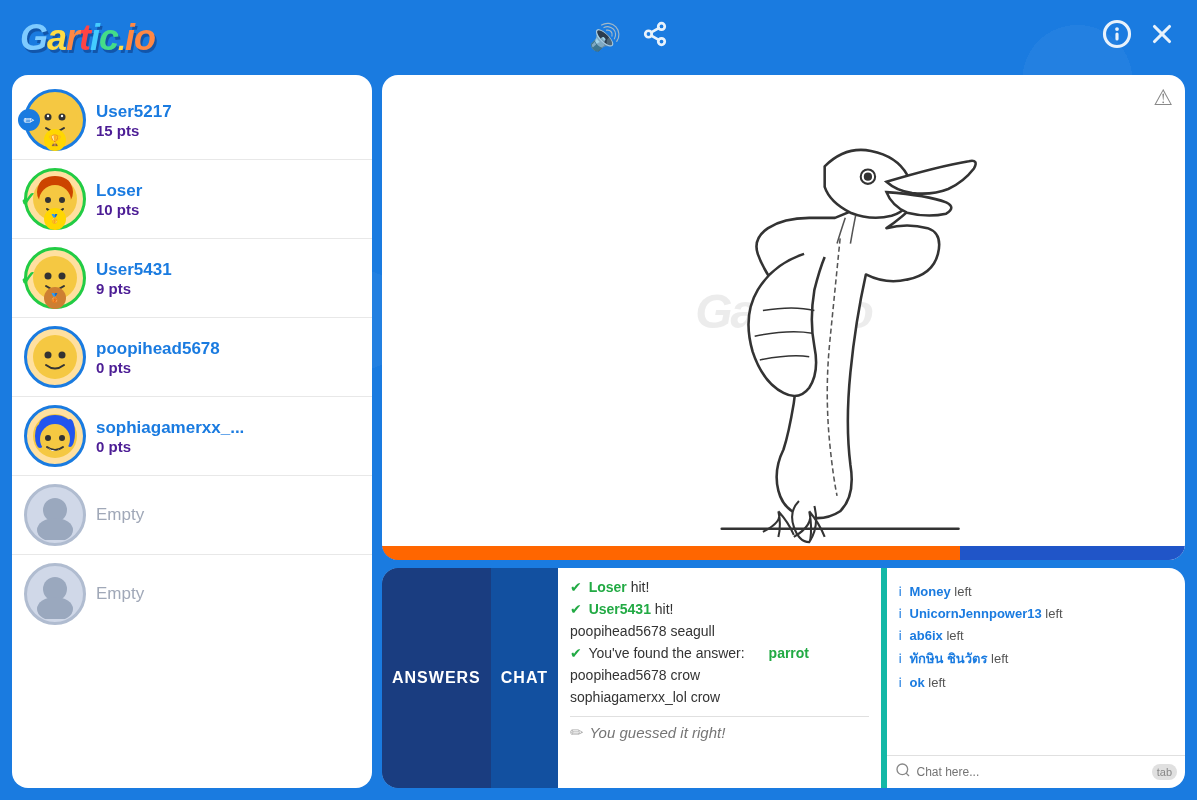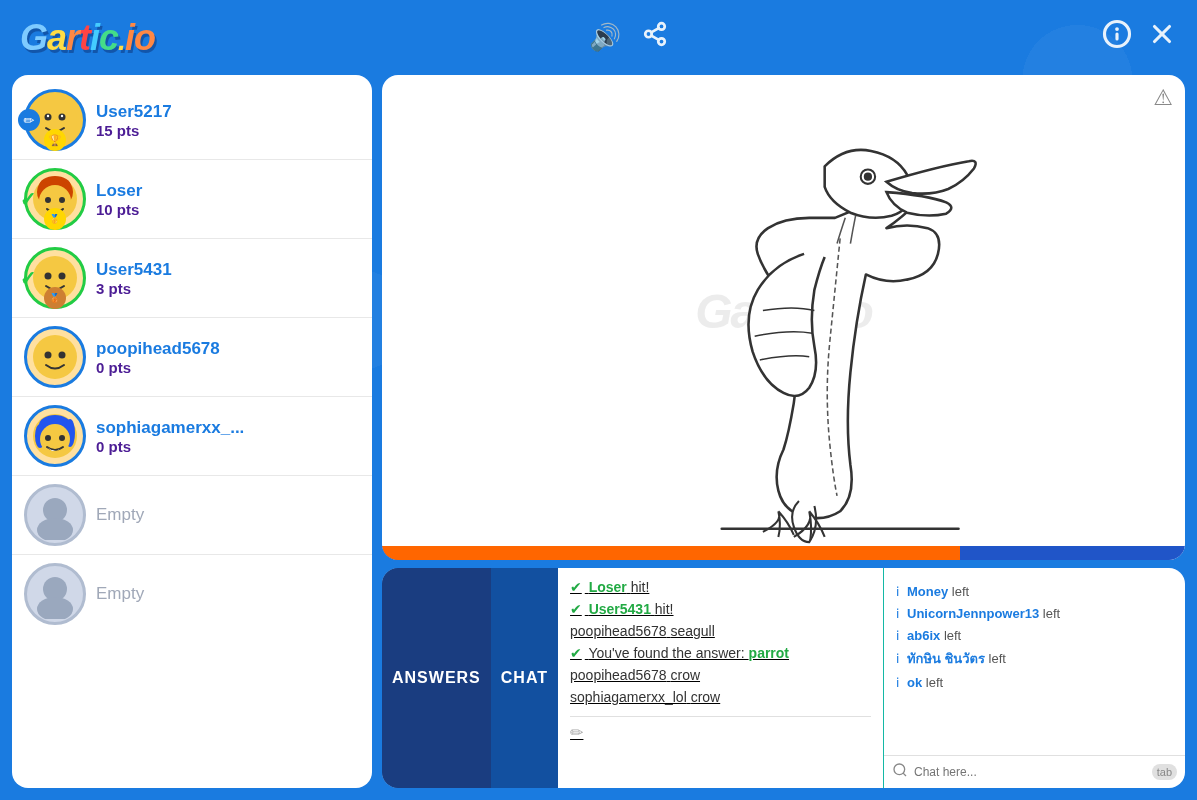--- a/index.html
+++ b/index.html
@@ -306,33 +306,32 @@
       flex: 1;
       min-height: 0;
       overflow: hidden;
     }
 
     
     .answers-panel {
       flex: 1;
       padding: 8px 12px;
       overflow-y: auto;
-      border-right: 1px solid #14b8a6;
+      border-right: 6px solid #14b8a6;
       font-size: 14px;
-      text-decoration: underline;
     }
 
     .answer-line {
       padding: 3px 0;
       color: #333;
     }
     .answer-line .user-correct { color: #22aa44; font-weight: bold; }
     .answer-line .user-normal { color: #333; }
     .answer-line .check { color: #22aa44; margin-right: 3px; }
-    .answer-line .answer-word { color: #22aa44; font-weight: bold; }
+    .answer-line .answer-word { color: #22aa44; font-weight: bold; margin-left: 20px; }
 
     
     .chat-panel {
       flex: 1;
       display: flex;
       flex-direction: column;
       min-height: 0;
     }
 
     .chat-messages {
@@ -519,21 +518,21 @@
             <circle cx="25" cy="25" r="22" fill="#f5c842"></circle>
             <circle cx="18" cy="23" r="3.5" fill="#333"></circle>
             <circle cx="32" cy="23" r="3.5" fill="#333"></circle>
             <path d="M 16 33 Q 25 40 34 33" fill="none" stroke="#333" stroke-width="2" stroke-linecap="round"></path>
           </svg>
         </div>
         <div class="rank-badge rank-bronze" style="font-size:9px;">🥉</div>
       </div>
       <div class="player-info">
         <div class="player-name">User5431</div>
-        <div class="player-pts">3 pts</div>
+        <div class="player-pts">9 pts</div>
       </div>
     </div>
 
     <div class="player-item">
       <div class="player-avatar-wrap">
         <div class="player-avatar" style="border-color:#1a7be0;">
           <svg width="50" height="50" viewBox="0 0 50 50">
             <circle cx="25" cy="25" r="22" fill="#f5c842"></circle>
             <circle cx="18" cy="23" r="3.5" fill="#333"></circle>
             <circle cx="32" cy="23" r="3.5" fill="#333"></circle>
@@ -681,20 +680,21 @@
             <span class="user-normal">poopihead5678</span>
             <span> crow</span>
           </div>
           <div class="answer-line">
             <span class="user-normal">sophiagamerxx_lol</span>
             <span> crow</span>
           </div>
 
           <div style="border-top:1px solid #e0e0e0; margin-top:8px; padding-top:6px; display:flex; align-items:center; gap:6px;">
             <span class="guess-icon">✏</span>
+            <input class="guess-input" type="text" readonly="" placeholder="You guessed it right!" style="">
           </div>
         </div>
 
         <div class="chat-panel">
           <div class="chat-messages">
             <div class="chat-msg">
               <span class="info-icon">ℹ</span>
               <span class="user-link">Money</span>
               <span class="action"> left</span>
             </div>

